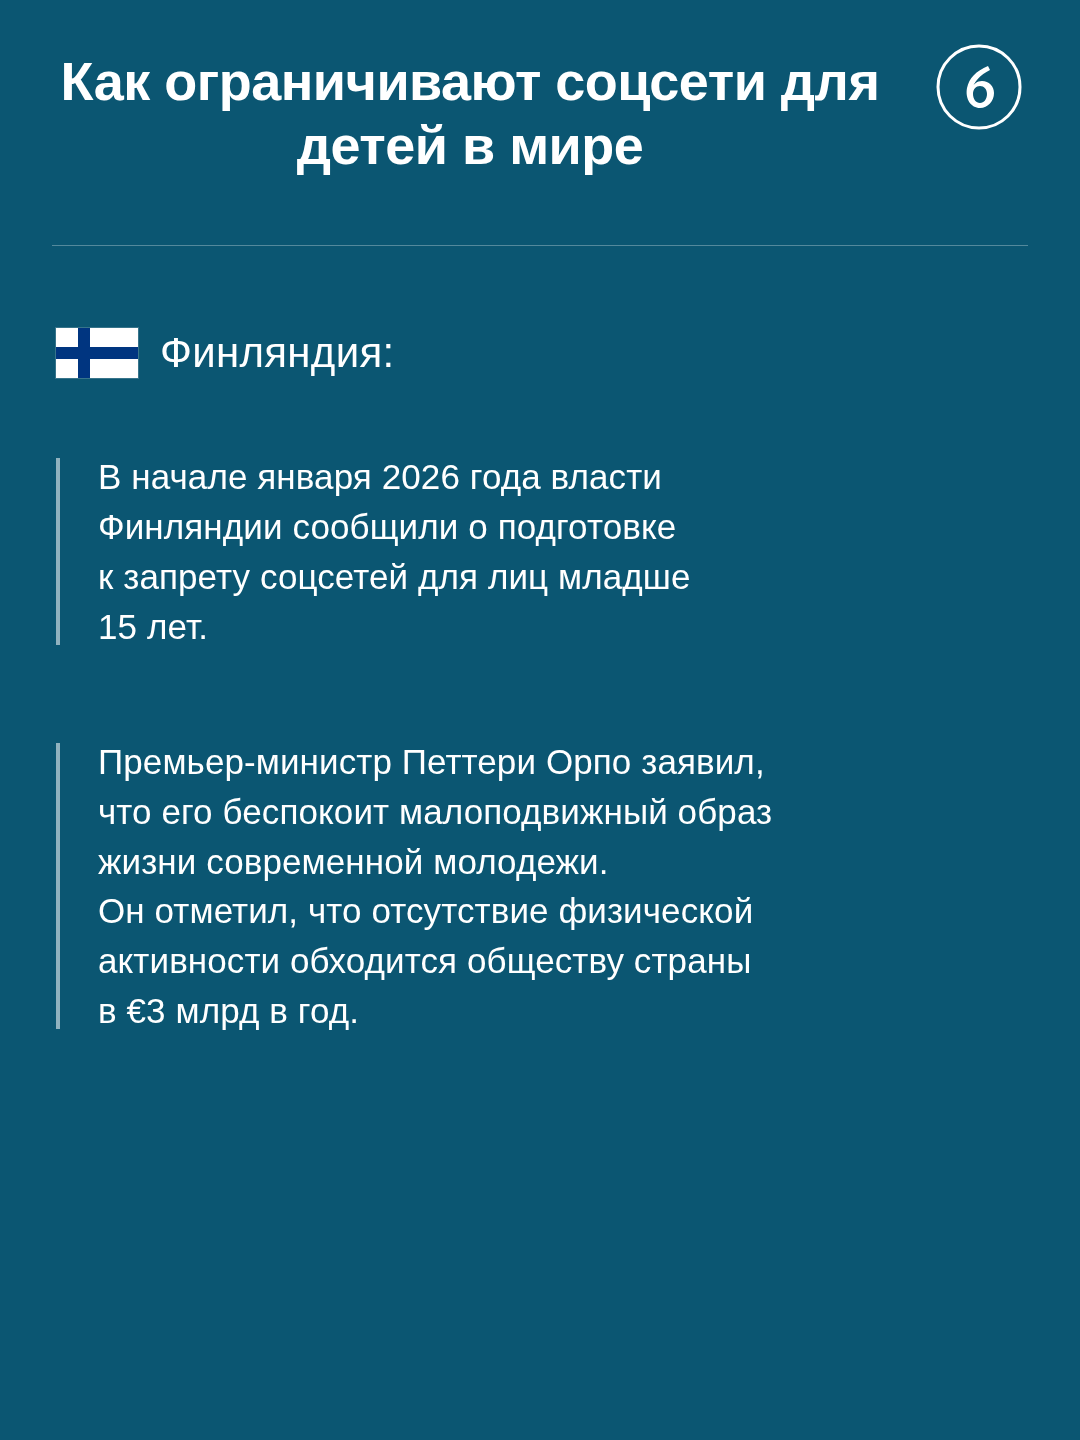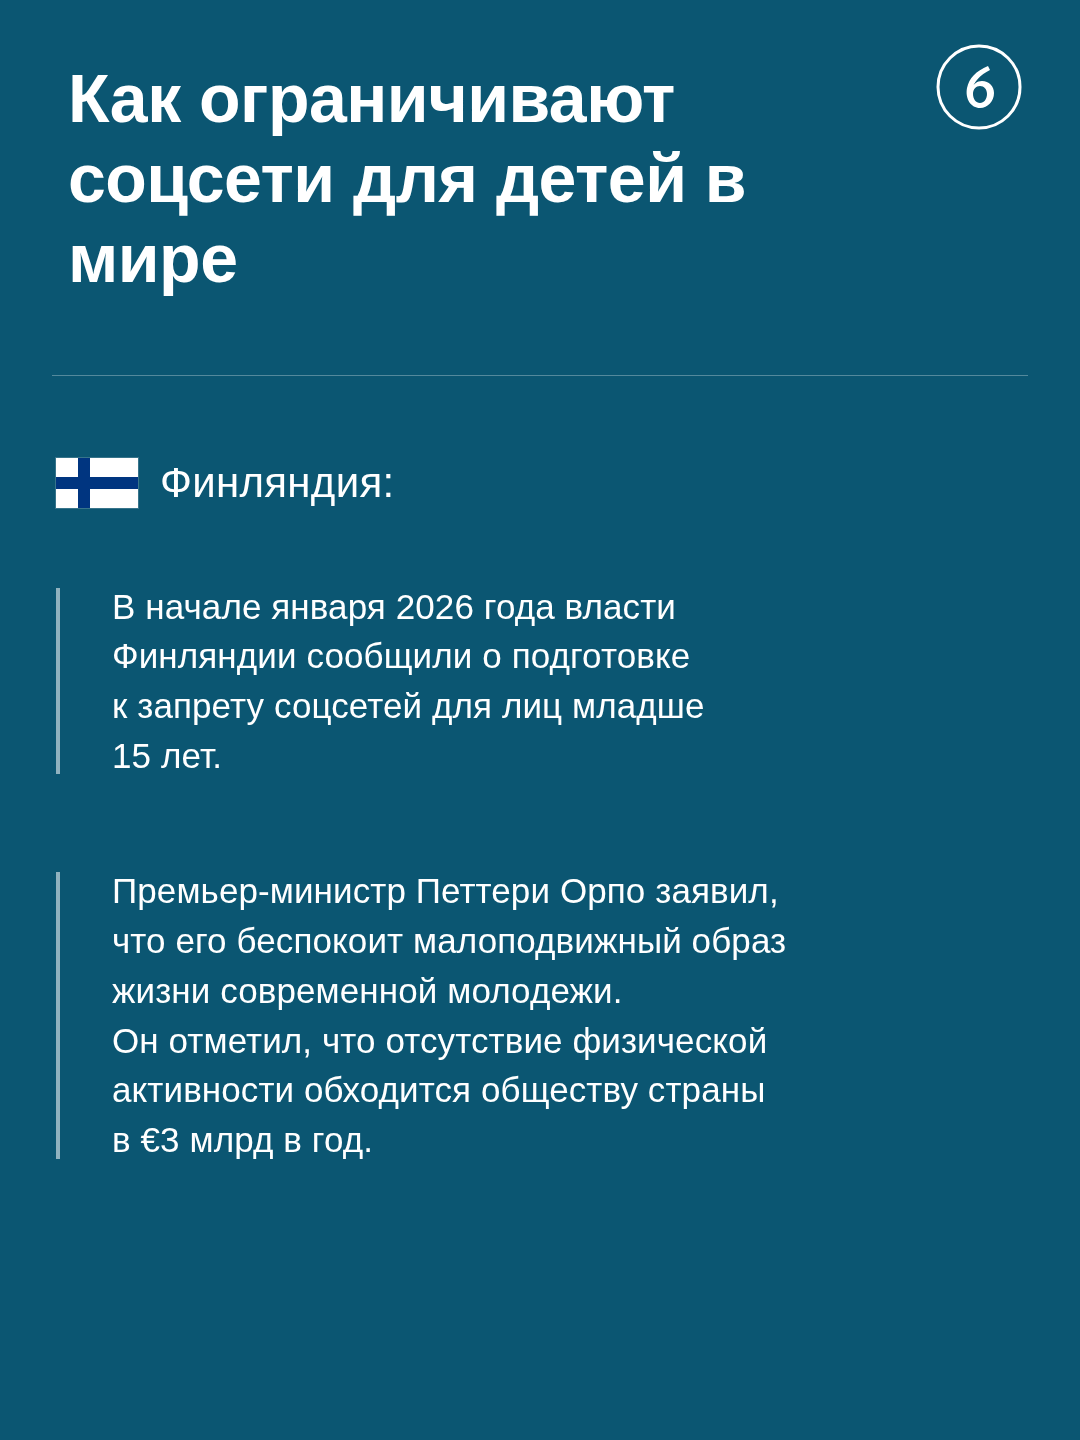--- a/index.html
+++ b/index.html
@@ -21,27 +21,28 @@
     box-sizing: border-box;
     padding: 38px 52px 0 52px;
     background: #0b5672;
   }
   .header {
     display: flex;
     align-items: flex-start;
     justify-content: space-between;
   }
   .title {
-    font-size: 68px;
+    font-size: 54px;
     line-height: 1.18;
     font-weight: bold;
     letter-spacing: -0.5px;
     max-width: 820px;
-    margin: 16px;
+    margin: 8px;
     padding-top: 4px;
+    text-align: center;
   }
   .logo {
     flex: 0 0 auto;
     width: 86px;
     height: 86px;
     margin-top: 6px;
     margin-right: 6px;
   }
   .logo svg { display: block; }
   .divider {
@@ -69,21 +70,21 @@
     line-height: 1;
     font-weight: normal;
     letter-spacing: 0.3px;
   }
   .quotes {
     margin-top: 74px;
     padding-left: 4px;
   }
   .quote {
     position: relative;
-    padding-left: 56px;
+    padding-left: 42px;
     margin-bottom: 86px;
   }
   .quote:last-child { margin-bottom: 0; margin-top: 40px; }
   .quote::before {
     content: "";
     position: absolute;
     left: 0;
     top: 6px;
     bottom: 6px;
     width: 4px;

